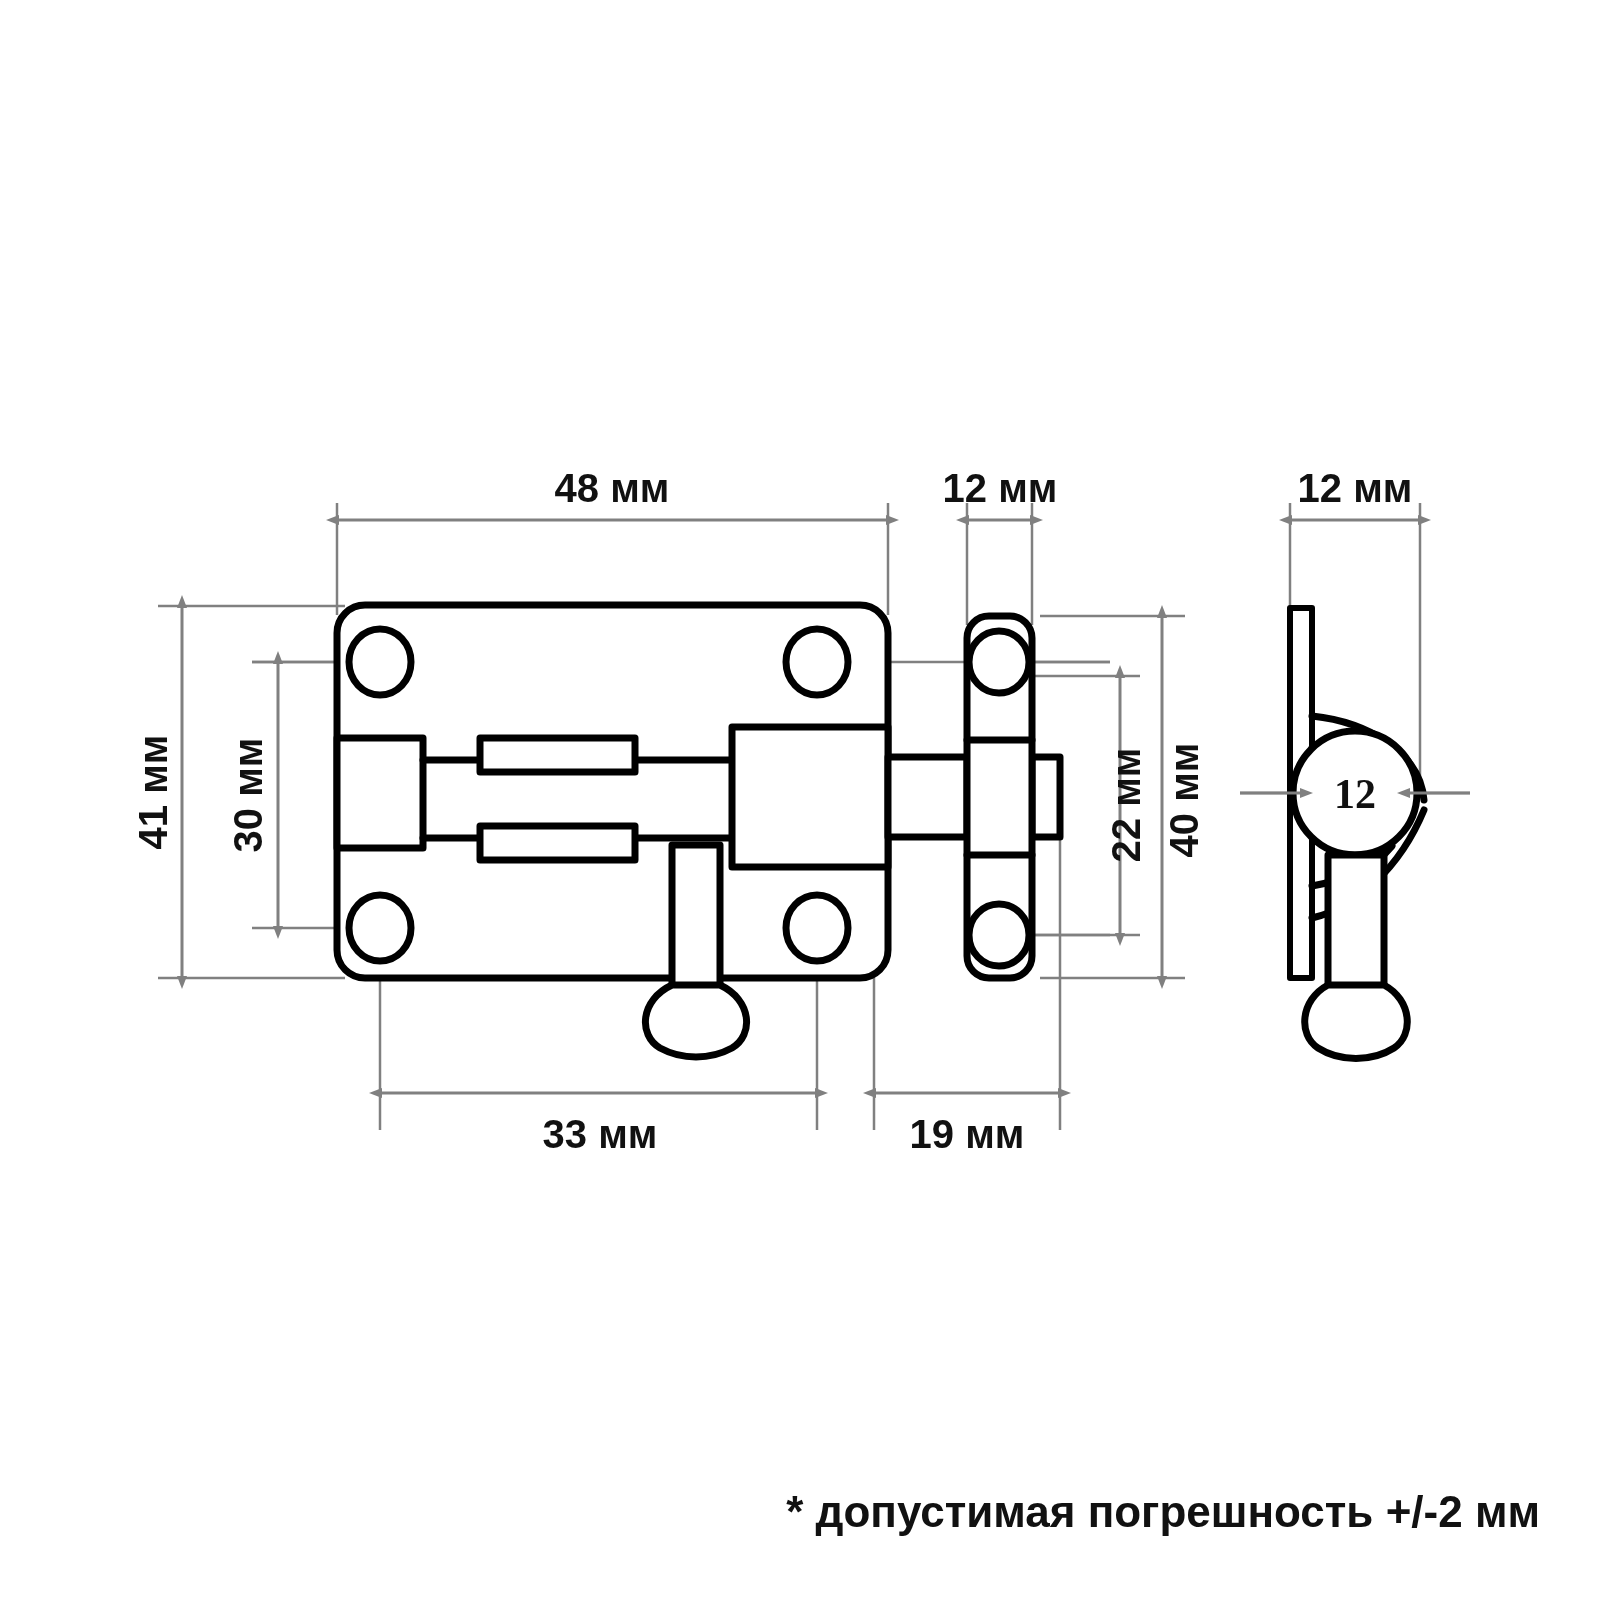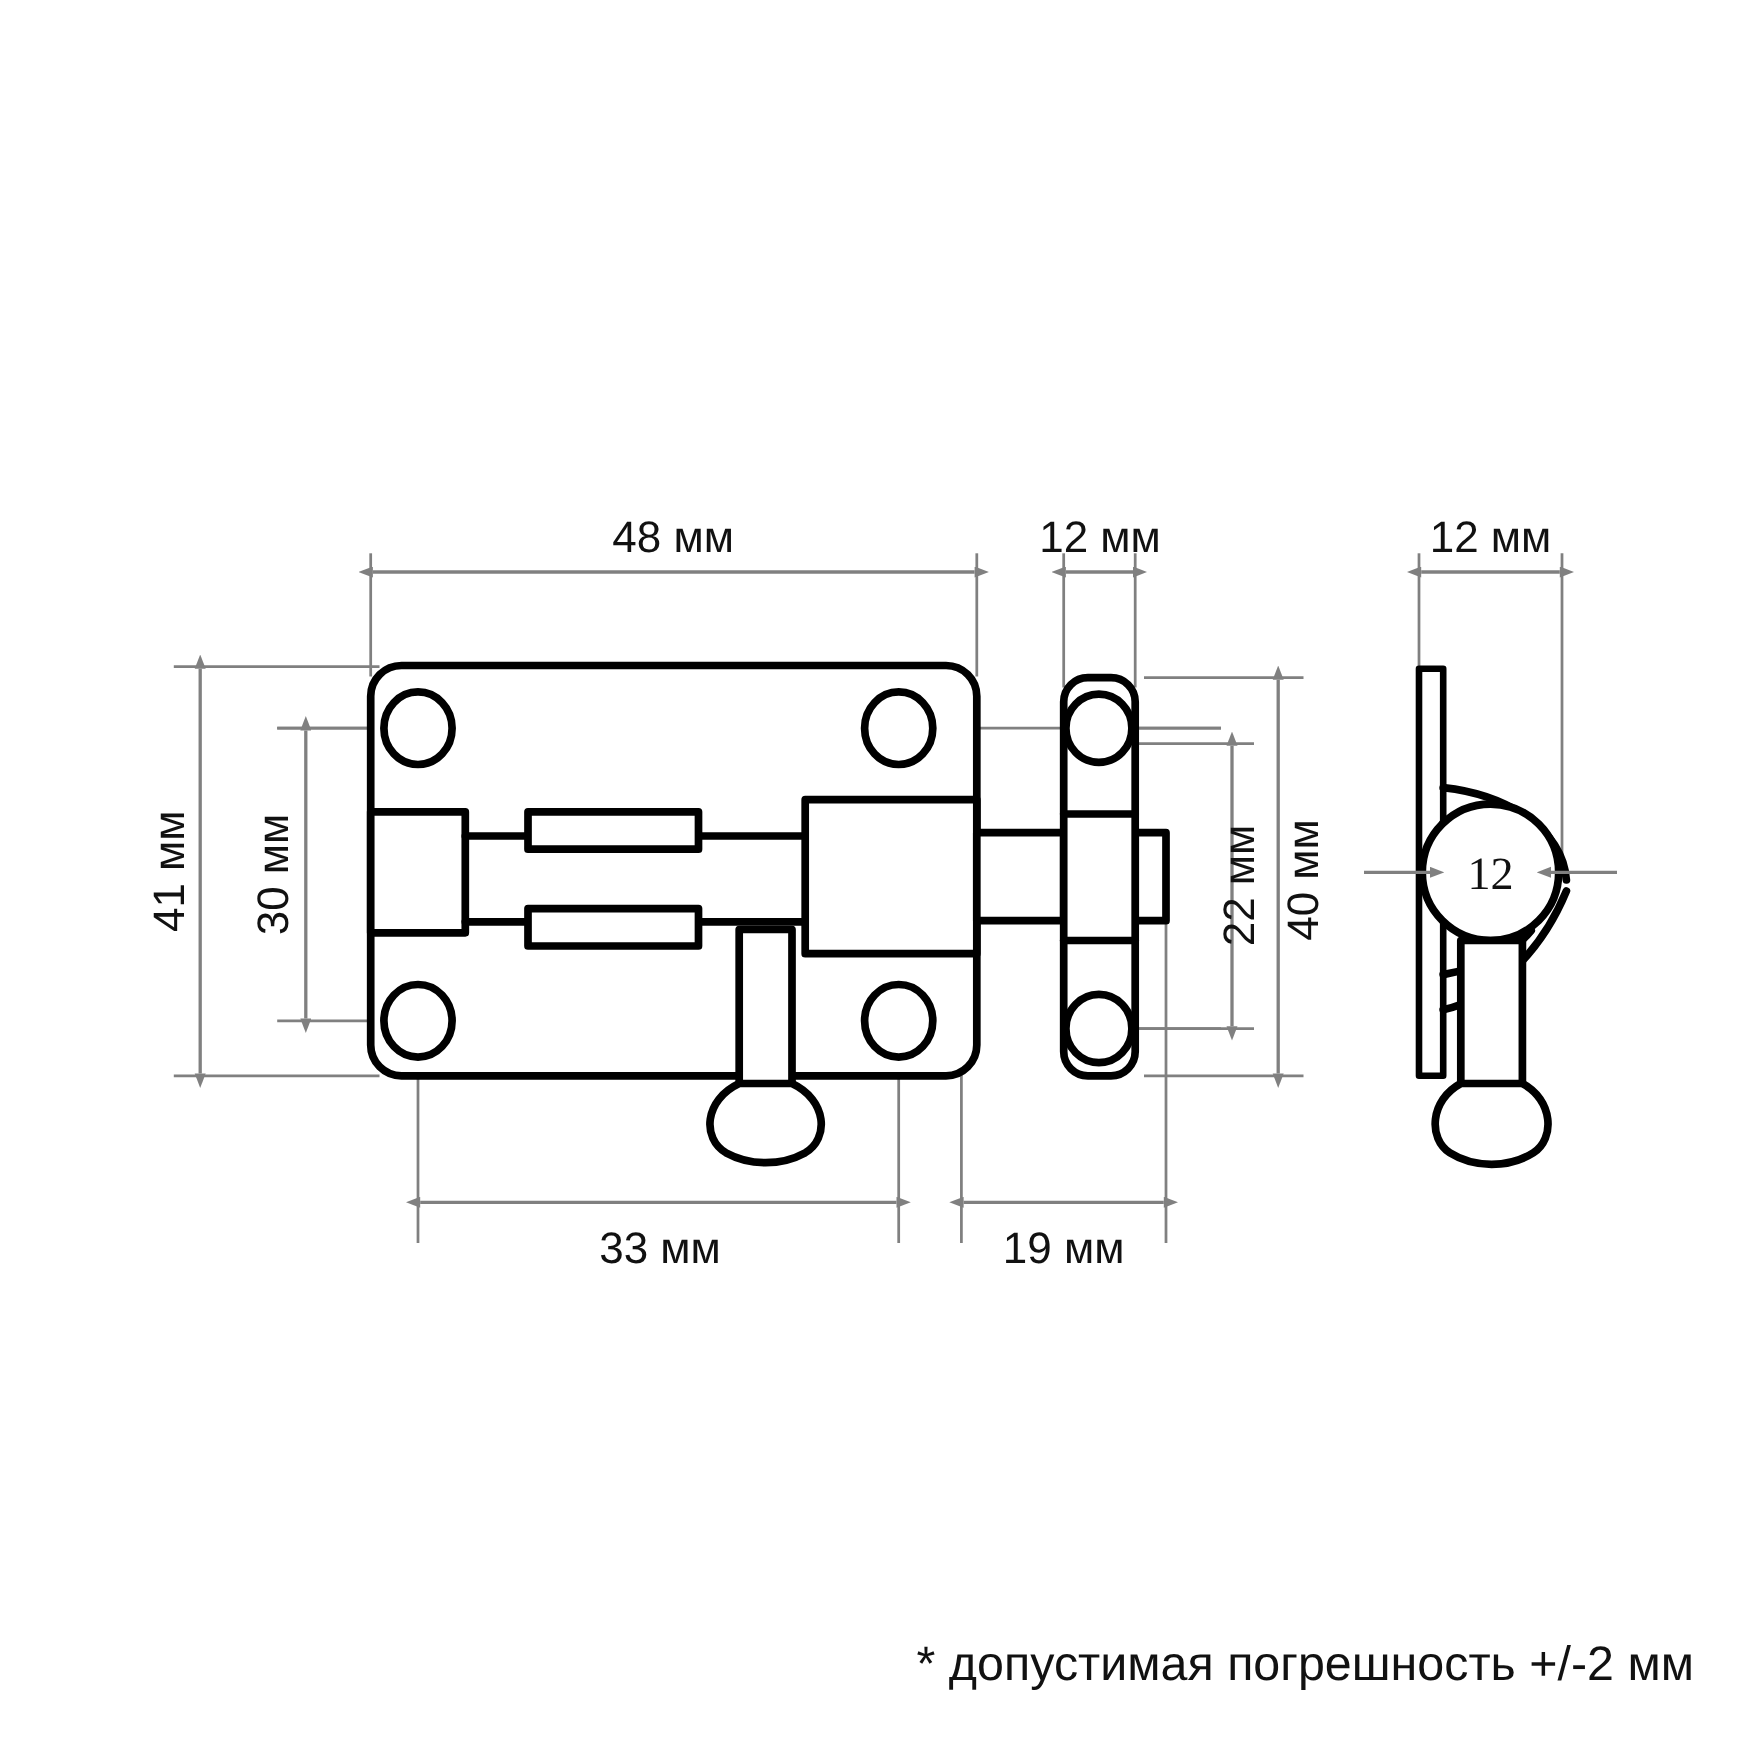--- a/index.html
+++ b/index.html
@@ -7,20 +7,21 @@
     padding: 0;
     background: #ffffff;
   }
   #page {
     position: relative;
     width: 1600px;
     height: 1600px;
     background: #ffffff;
     font-family: "Liberation Sans", sans-serif;
     overflow: hidden;
+    font-weight: bold;
   }
   #drawing-svg {
     position: absolute;
     left: 0;
     top: 0;
     width: 1600px;
     height: 1600px;
   }
   .dim-text {
     font-family: "Liberation Sans", sans-serif;

